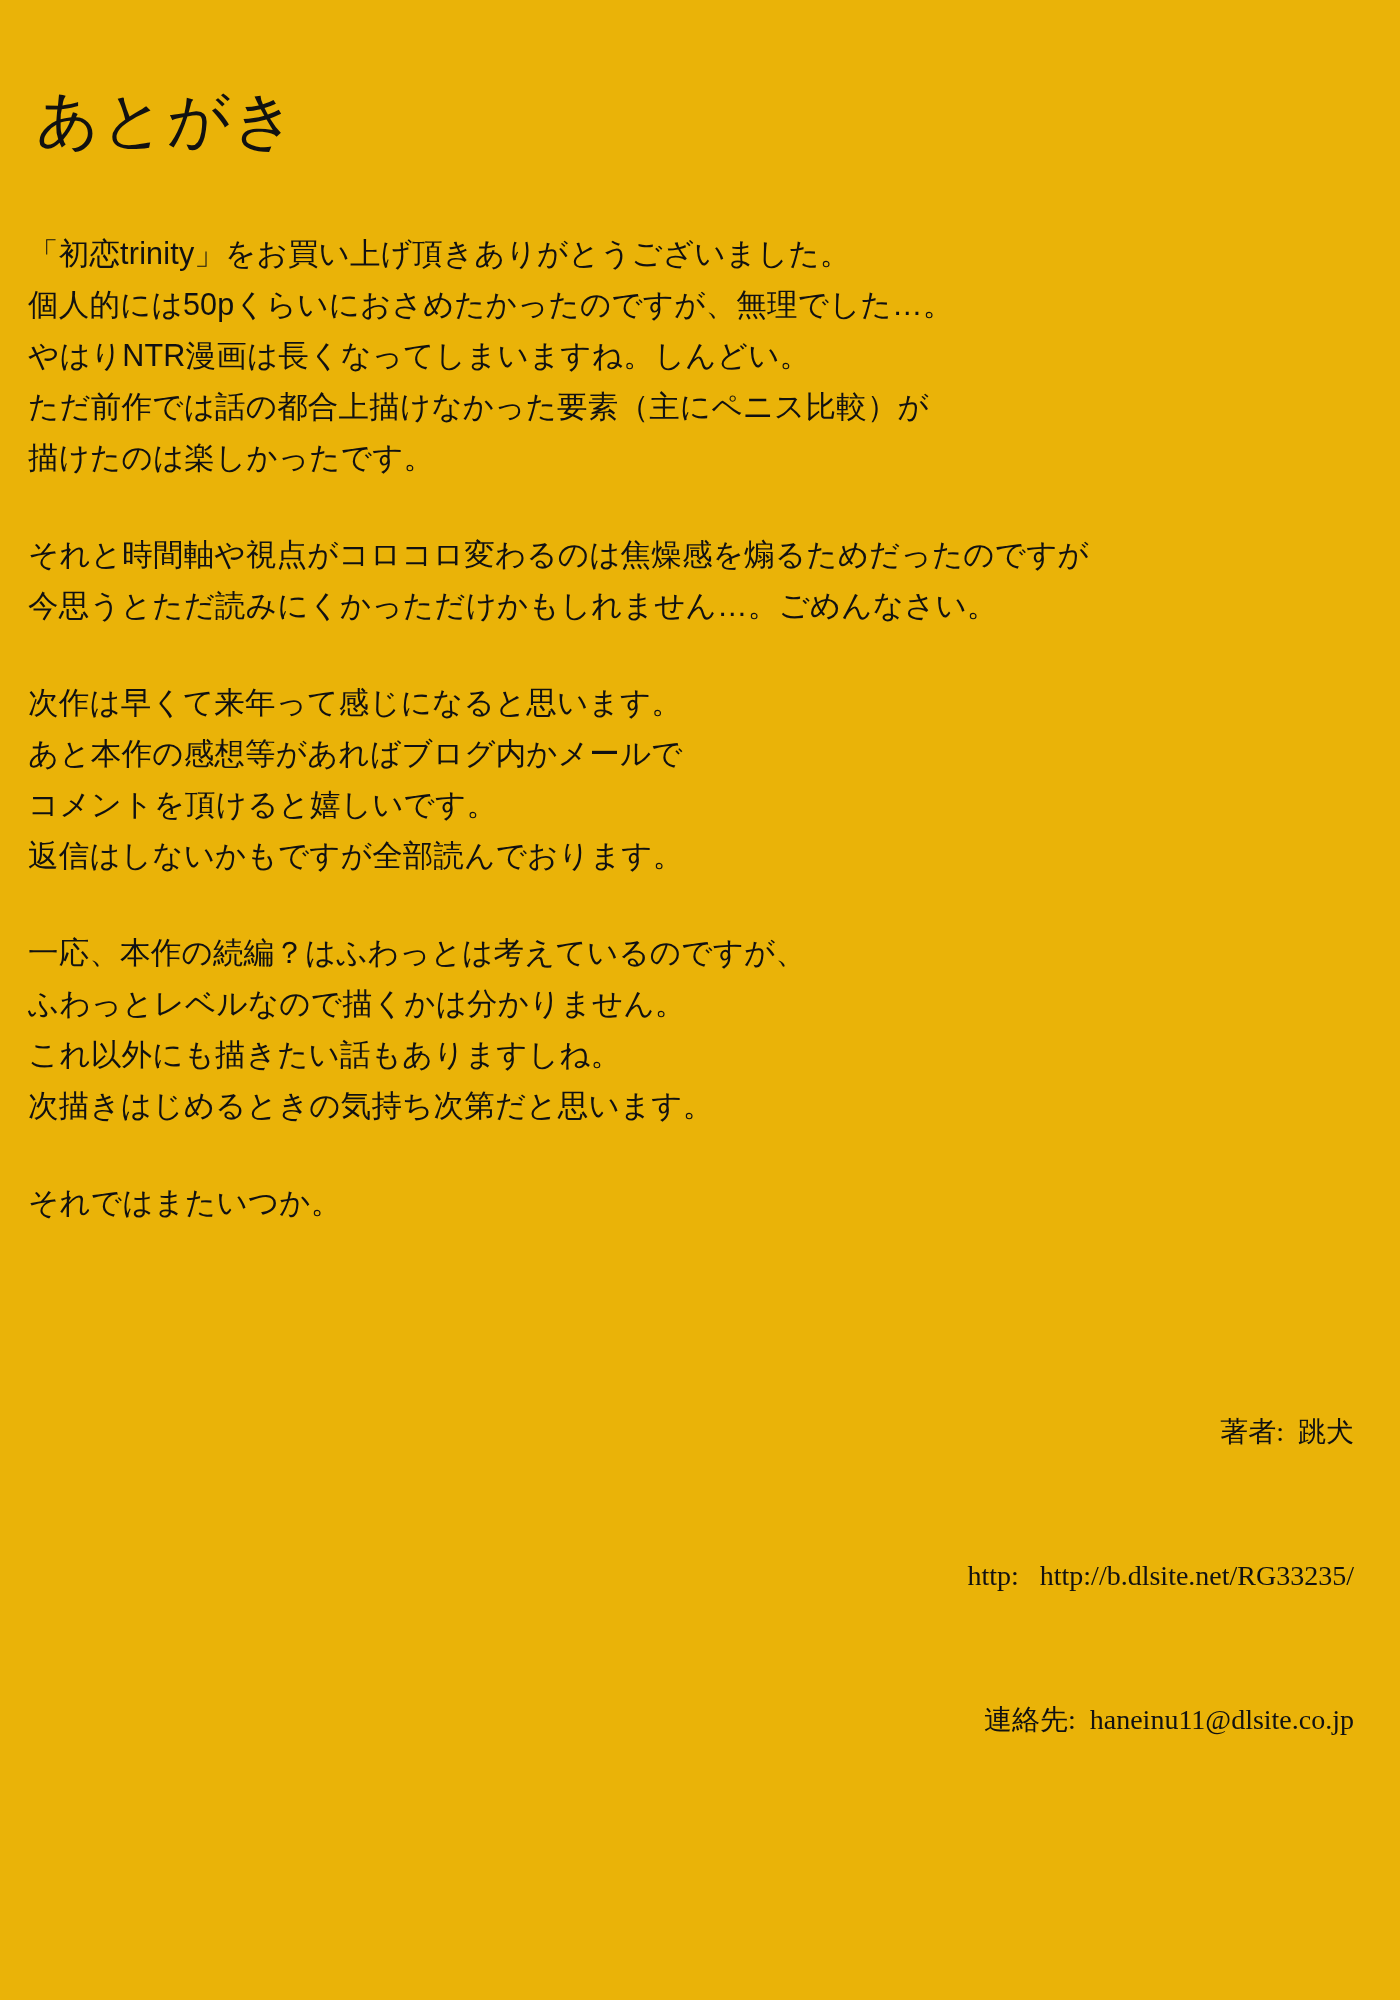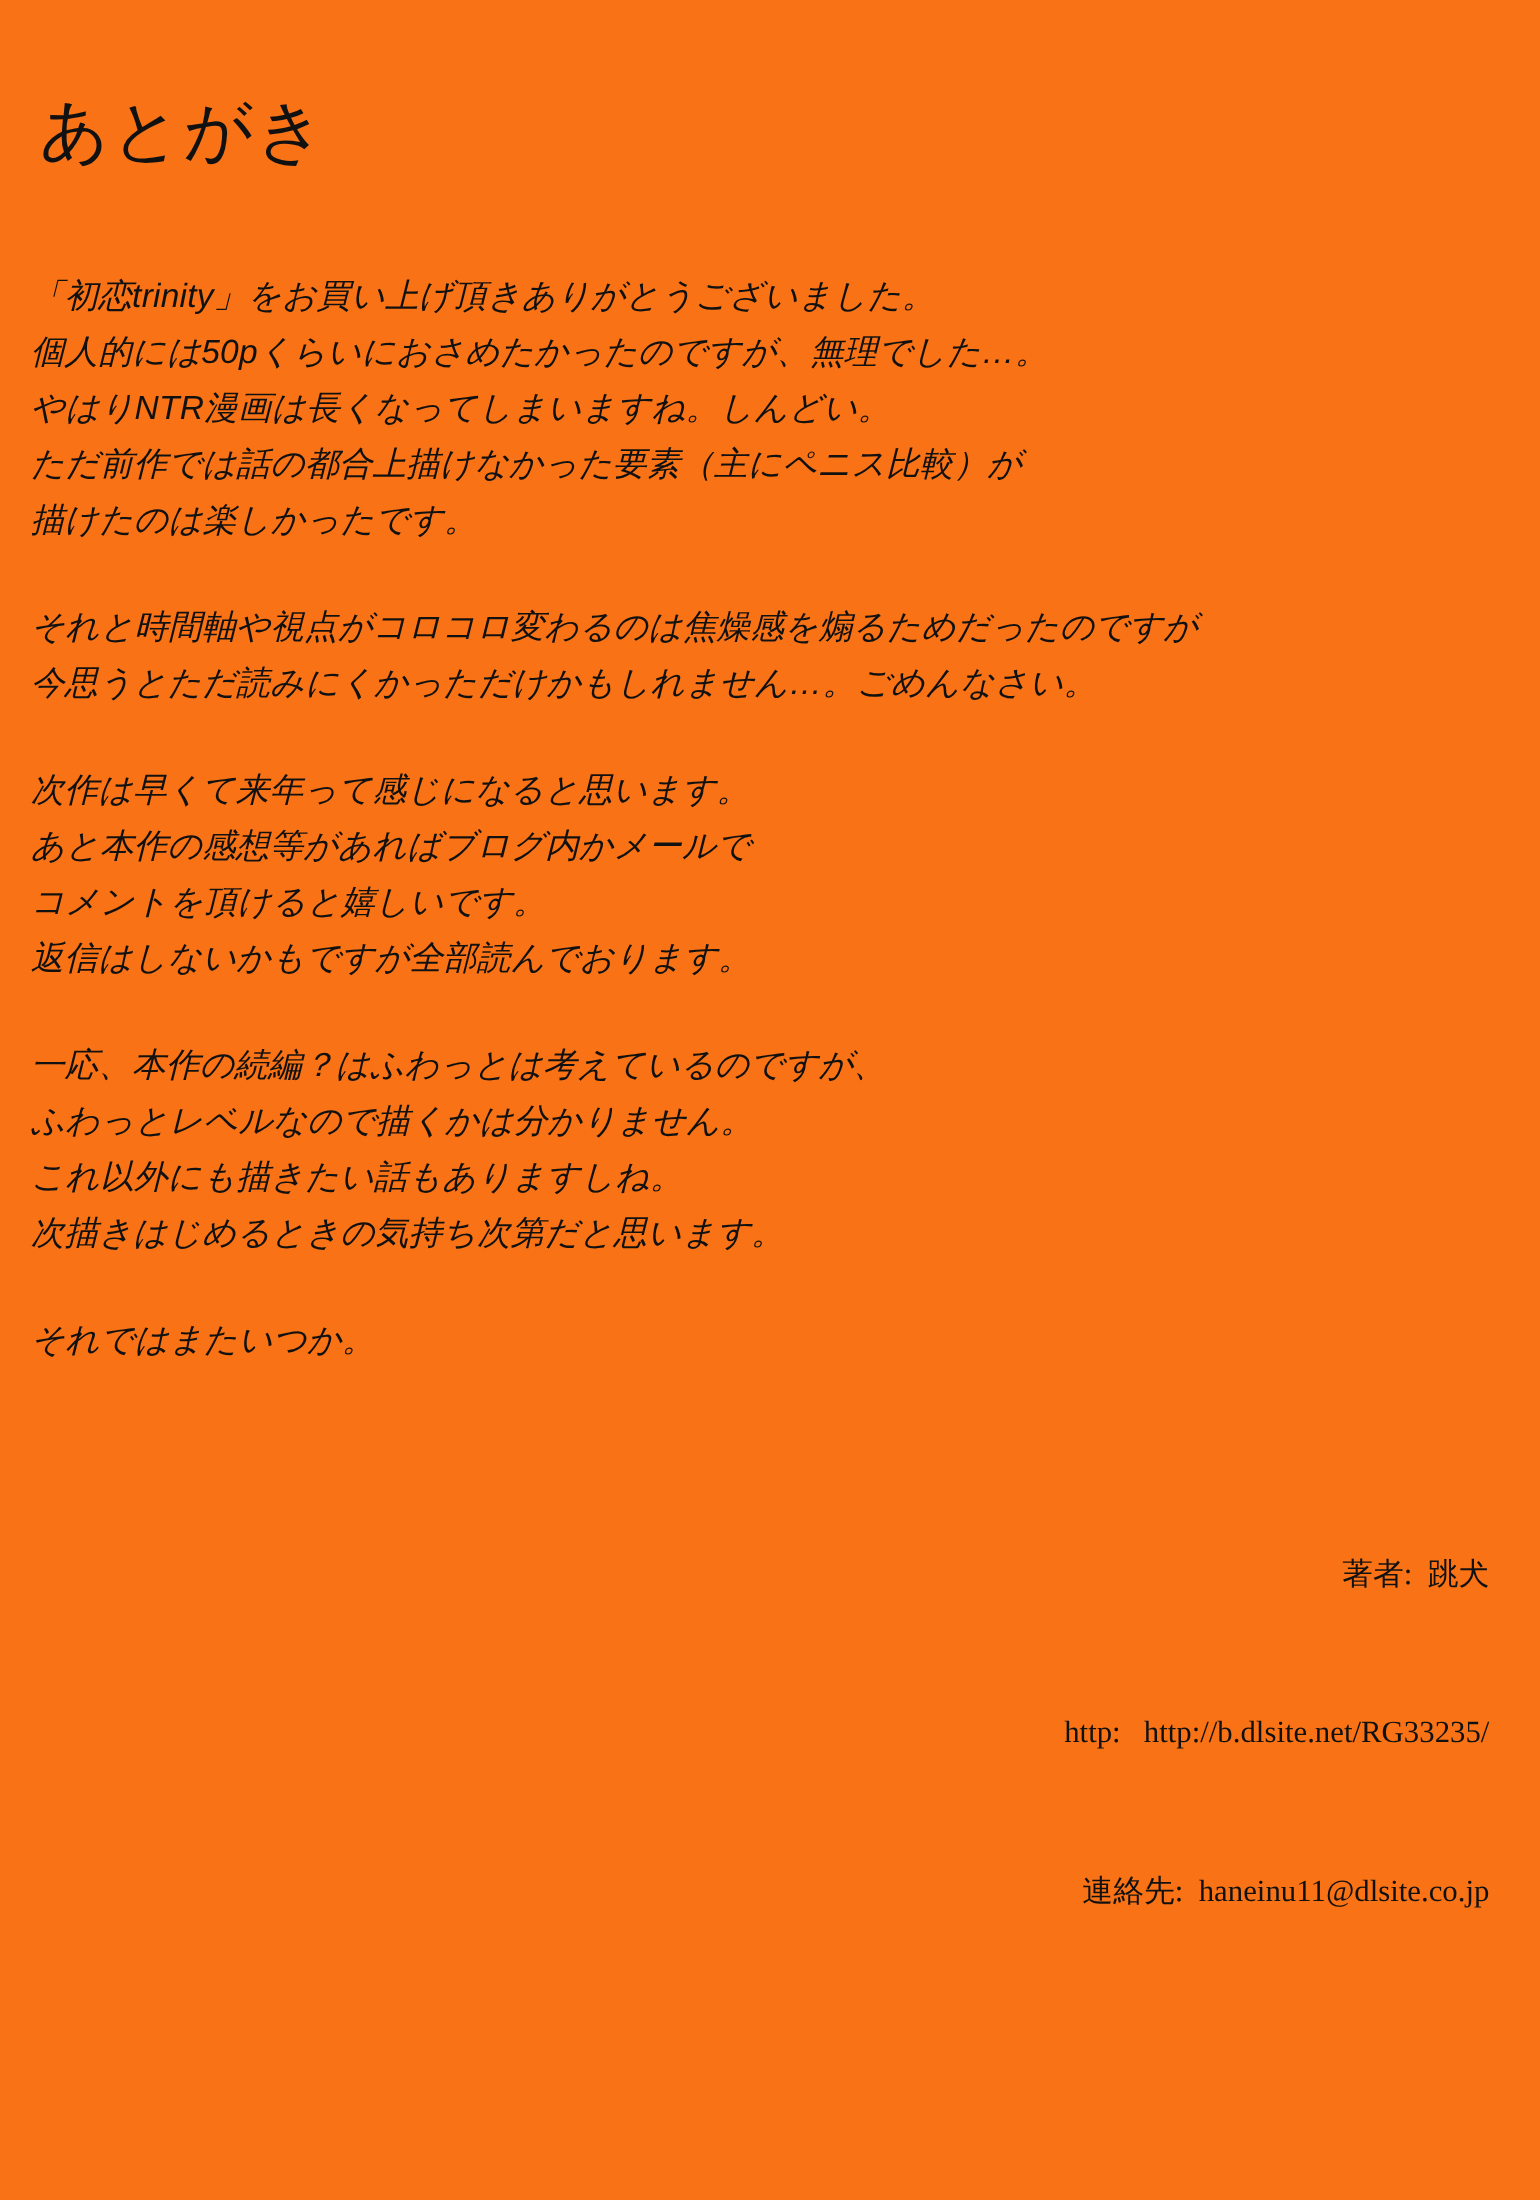--- a/index.html
+++ b/index.html
@@ -12,21 +12,21 @@
     width: 1400px;
     height: 2000px;
     position: relative;
     font-family: "Liberation Sans", "DejaVu Sans", sans-serif;
     color: #1a1a1a;
     overflow: hidden;
   }
   .page {
     position: absolute;
     inset: 0;
-    background: #f97316;
+    background: #eab308;
   }
   .title {
     position: absolute;
     left: 36px;
     top: 44px;
     font-size: 62px;
     line-height: 1.1;
     letter-spacing: 2px;
     font-weight: 400;
     color: #111111;
@@ -36,23 +36,22 @@
     position: absolute;
     left: 28px;
     top: 228px;
     width: 1290px;
     font-size: 30.5px;
     line-height: 51px;
     color: #111111;
     letter-spacing: 0.2px;
   }
   .para {
-    margin: 16px 0 46px 0;
+    margin: 0 0 46px 0;
     white-space: pre-wrap;
-    font-style: italic;
   }
   .para:last-child {
     margin-bottom: 0;
   }
   .credits {
     position: absolute;
     right: 46px;
     bottom: 160px;
     text-align: right;
     font-family: "Liberation Serif", "DejaVu Serif", serif;

